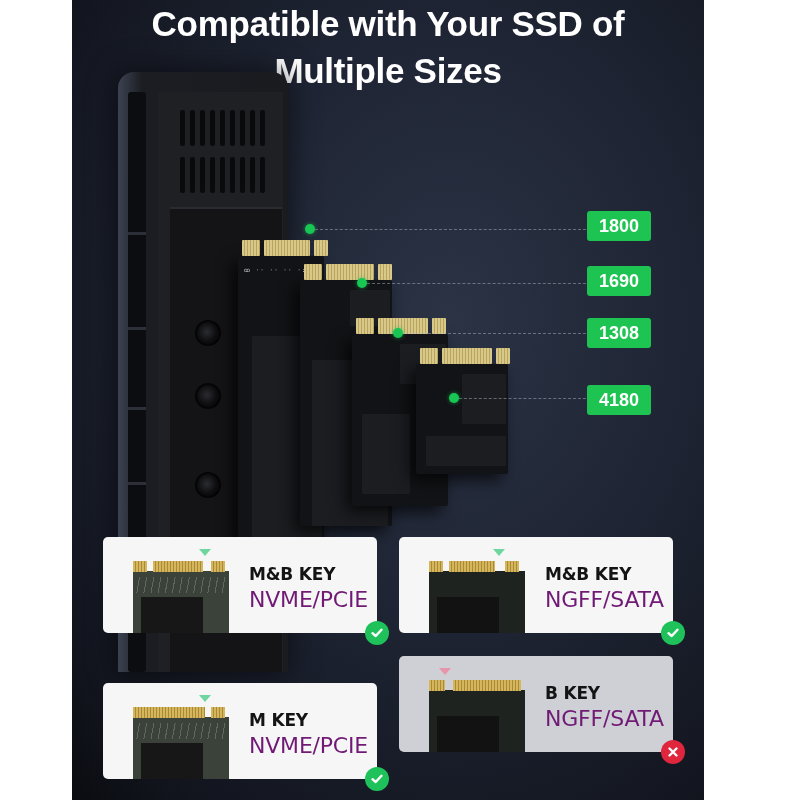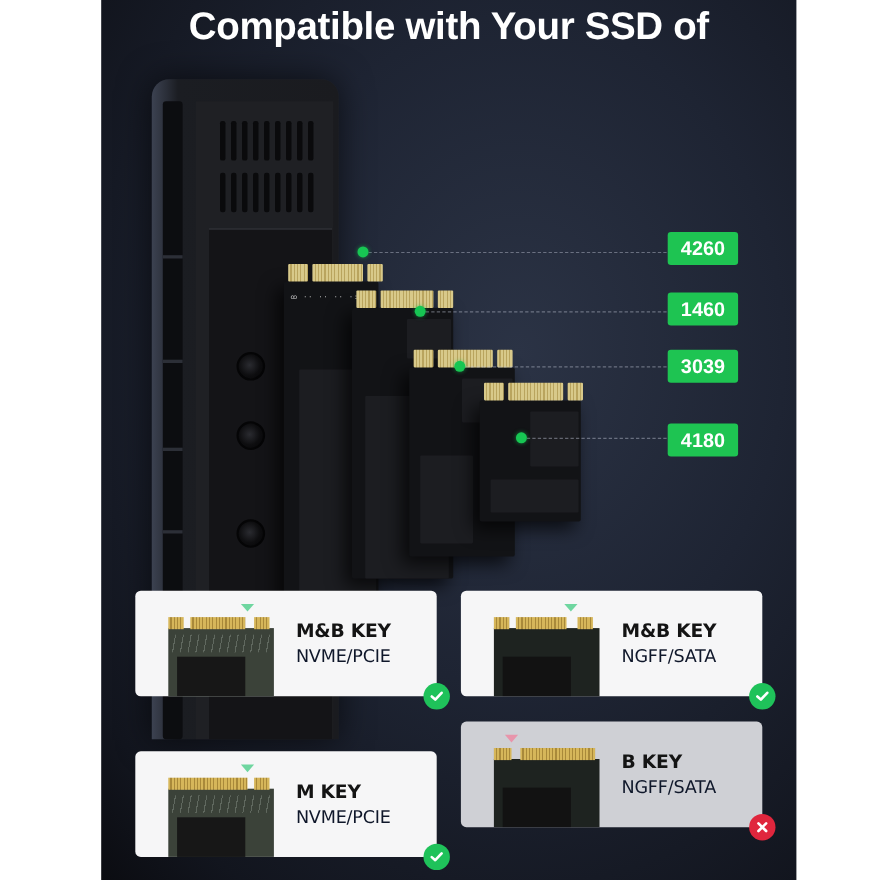--- a/index.html
+++ b/index.html
@@ -1,20 +1,20 @@
 <!DOCTYPE html>
 <html><head>
 <meta charset="utf-8">
 <style>
   * { box-sizing: border-box; margin: 0; padding: 0; }
   html, body { width: 800px; height: 800px; background: #ffffff; overflow: hidden; }
   body { position: relative; font-family: "Liberation Sans", "DejaVu Sans", sans-serif; }
 
   .panel {
-    position: absolute; left: 92px; top: 0; width: 632px; height: 800px;
+    position: absolute; left: 72px; top: 0; width: 632px; height: 800px;
     background: radial-gradient(ellipse at 60% 40%, #2b3345 0%, #1e2433 45%, #12151e 85%, #0b0c11 100%);
     overflow: hidden;
   }
 
   .title {
     position: absolute; left: 0; top: 0; width: 632px; text-align: center;
     color: #ffffff; font-weight: 700; font-size: 35px; line-height: 47px;
     font-family: "Liberation Sans", "DejaVu Sans", sans-serif; letter-spacing: -0.3px;
     padding-top: 0px;
   }
@@ -102,38 +102,39 @@
   .tri {
     position: absolute; top: 12px; width: 0; height: 0;
     border-left: 6px solid transparent; border-right: 6px solid transparent; border-top: 7px solid #6fd6a0;
   }
   .tri.red { border-top-color: #e895ab; }
   .card .k1 {
     position: absolute; left: 146px; top: 27px; font-weight: 700; font-size: 17px; color: #141414;
     font-family: "DejaVu Sans", sans-serif; letter-spacing: -0.2px;
   }
   .card .k2 {
-    position: absolute; left: 146px; top: 50px; font-size: 16px; color: #0f172a;
+    position: absolute; left: 146px; top: 50px; font-size: 22px; color: #701a75;
     font-family: "DejaVu Sans", sans-serif; letter-spacing: -0.2px;
   }
   .badge {
     position: absolute; right: -12px; bottom: -12px; width: 24px; height: 24px; border-radius: 50%;
     display: flex; align-items: center; justify-content: center;
   }
   .badge.ok { background: #1fc25a; }
   .badge.no { background: #e0263d; }
   .badge svg { width: 14px; height: 14px; }
 </style>
 </head>
 <body>
 
 <div class="panel">
 
   <div class="title">
     <span>Compatible with Your SSD of</span>
+    <span>Multiple Sizes</span>
   </div>
 
   <div class="enclosure">
     <div class="rail">
       <div class="seg" style="top:140px"></div>
       <div class="seg" style="top:235px"></div>
       <div class="seg" style="top:315px"></div>
       <div class="seg" style="top:390px"></div>
     </div>
     <div class="inner"></div>
@@ -205,23 +206,23 @@
 
   <div class="leader" style="left:238px;top:229px;width:276px;"></div>
   <div class="gdot" style="left:233px;top:224px;"></div>
   <div class="leader" style="left:290px;top:283px;width:224px;"></div>
   <div class="gdot" style="left:285px;top:278px;"></div>
   <div class="leader" style="left:326px;top:333px;width:188px;"></div>
   <div class="gdot" style="left:321px;top:328px;"></div>
   <div class="leader" style="left:382px;top:398px;width:132px;"></div>
   <div class="gdot" style="left:377px;top:393px;"></div>
 
-  <div class="size-tag" style="left:515px;top:211px;">4260</div>
-  <div class="size-tag" style="left:515px;top:266px;">1460</div>
-  <div class="size-tag" style="left:515px;top:318px;">3039</div>
+  <div class="size-tag" style="left:515px;top:211px;">1800</div>
+  <div class="size-tag" style="left:515px;top:266px;">1690</div>
+  <div class="size-tag" style="left:515px;top:318px;">1308</div>
   <div class="size-tag" style="left:515px;top:385px;">4180</div>
 
   <div class="card" style="left:31px;top:537px;">
     <div class="tri" style="left:96px;"></div>
     <div class="board green">
       <div class="trace"></div>
         <div class="mem"></div>
     </div>
     <div class="cpins">
       <div class="pb" style="left:0;width:14px"></div>

